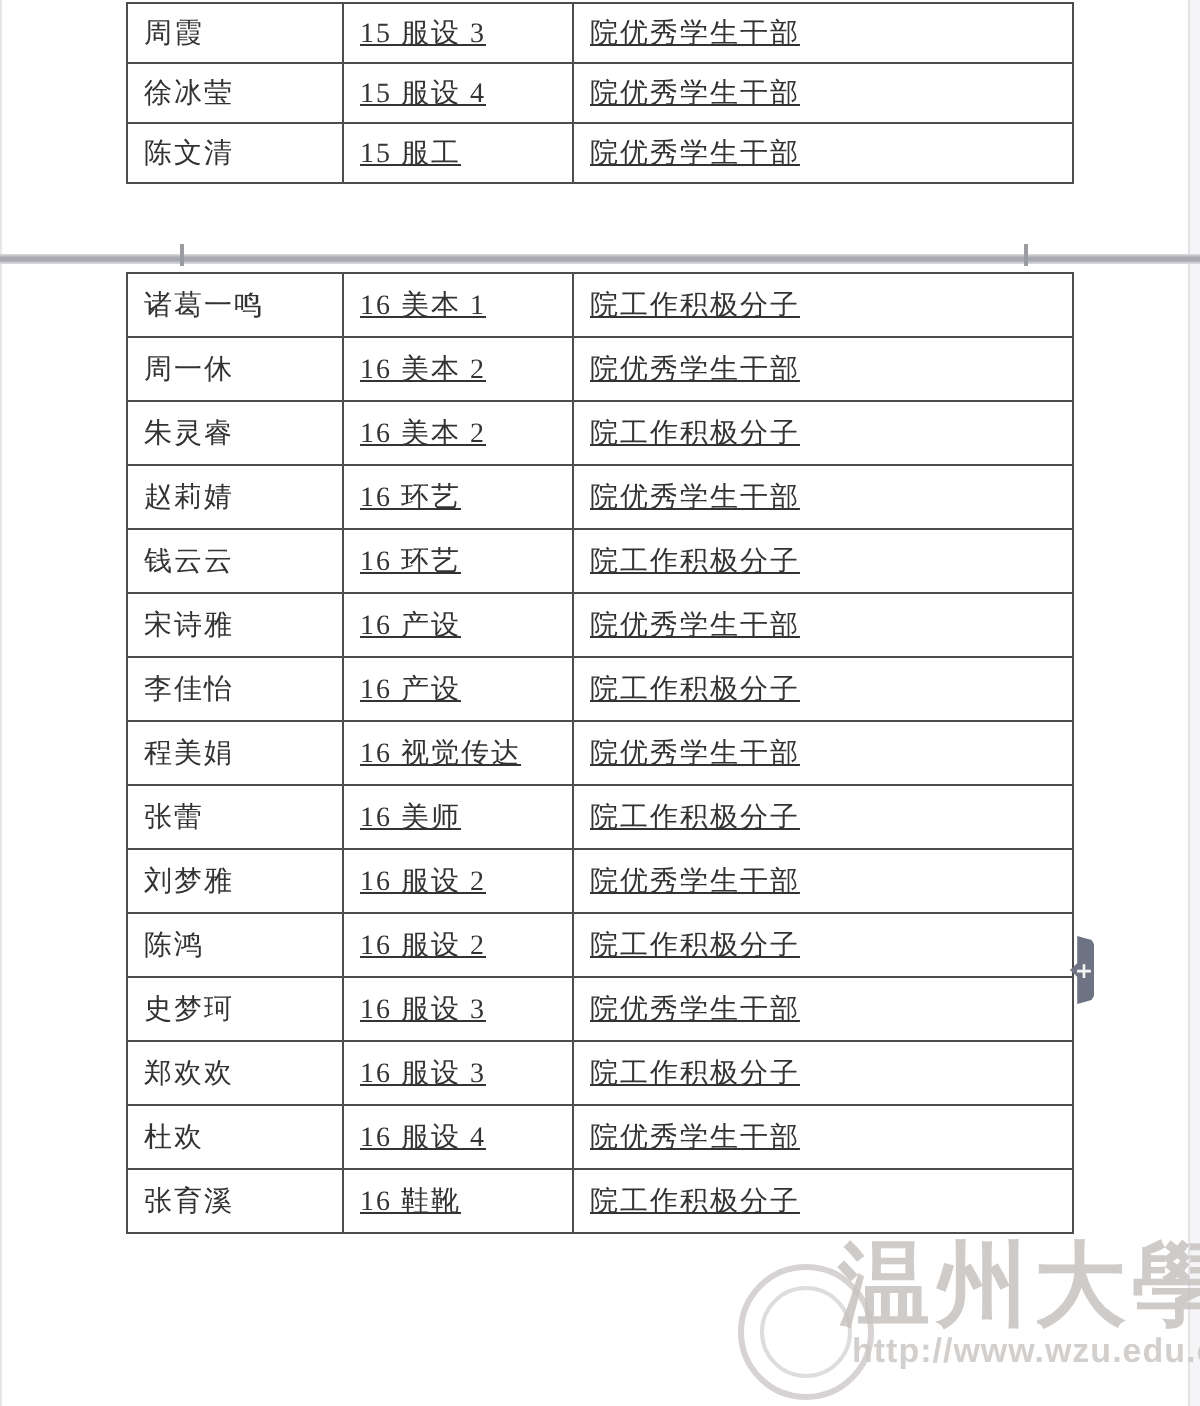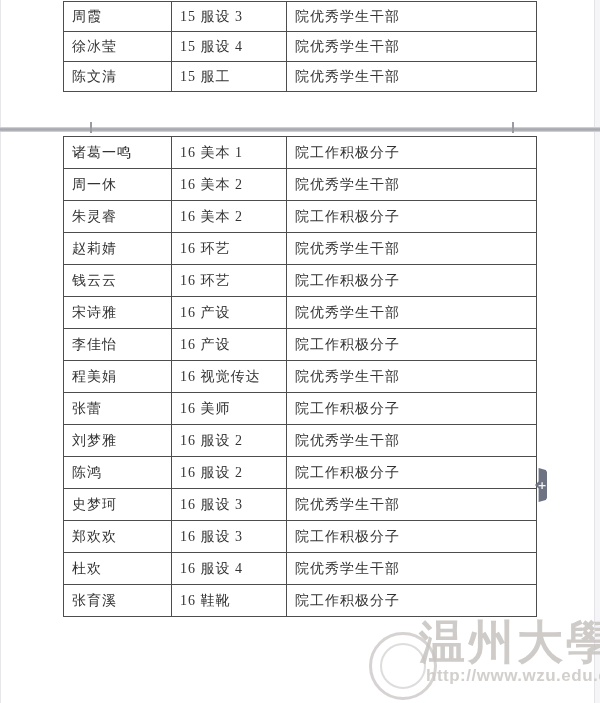--- a/index.html
+++ b/index.html
@@ -28,22 +28,22 @@
   table.doc td{
     border:1px solid #4d4d4d;
     font-size:14px;color:#333333;
     padding:0 0 0 8px;letter-spacing:1px;
     white-space:nowrap;overflow:hidden;vertical-align:middle;
   }
   table.page1{top:1px;}
   table.page2{top:136px;}
   table.page1 td{height:29px;}
   table.page2 td{height:31px;}
-  td.c1{letter-spacing:1px;}
-  td.c2{letter-spacing:2.5px;}
+  td.c1{letter-spacing:1px;text-decoration:underline;}
+  td.c2{letter-spacing:2.5px;text-decoration:underline;}
 
   .watermark{position:absolute;left:3px;top:0;width:600px;height:703px;pointer-events:none;z-index:5;}
   .wm-text{
     position:absolute;left:416px;top:612px;width:190px;
     font-size:46px;font-weight:bold;letter-spacing:3px;
     color:rgba(198,194,192,0.85);
     font-family:"Liberation Serif","DejaVu Serif",serif;
     white-space:nowrap;
   }
   .wm-url{

